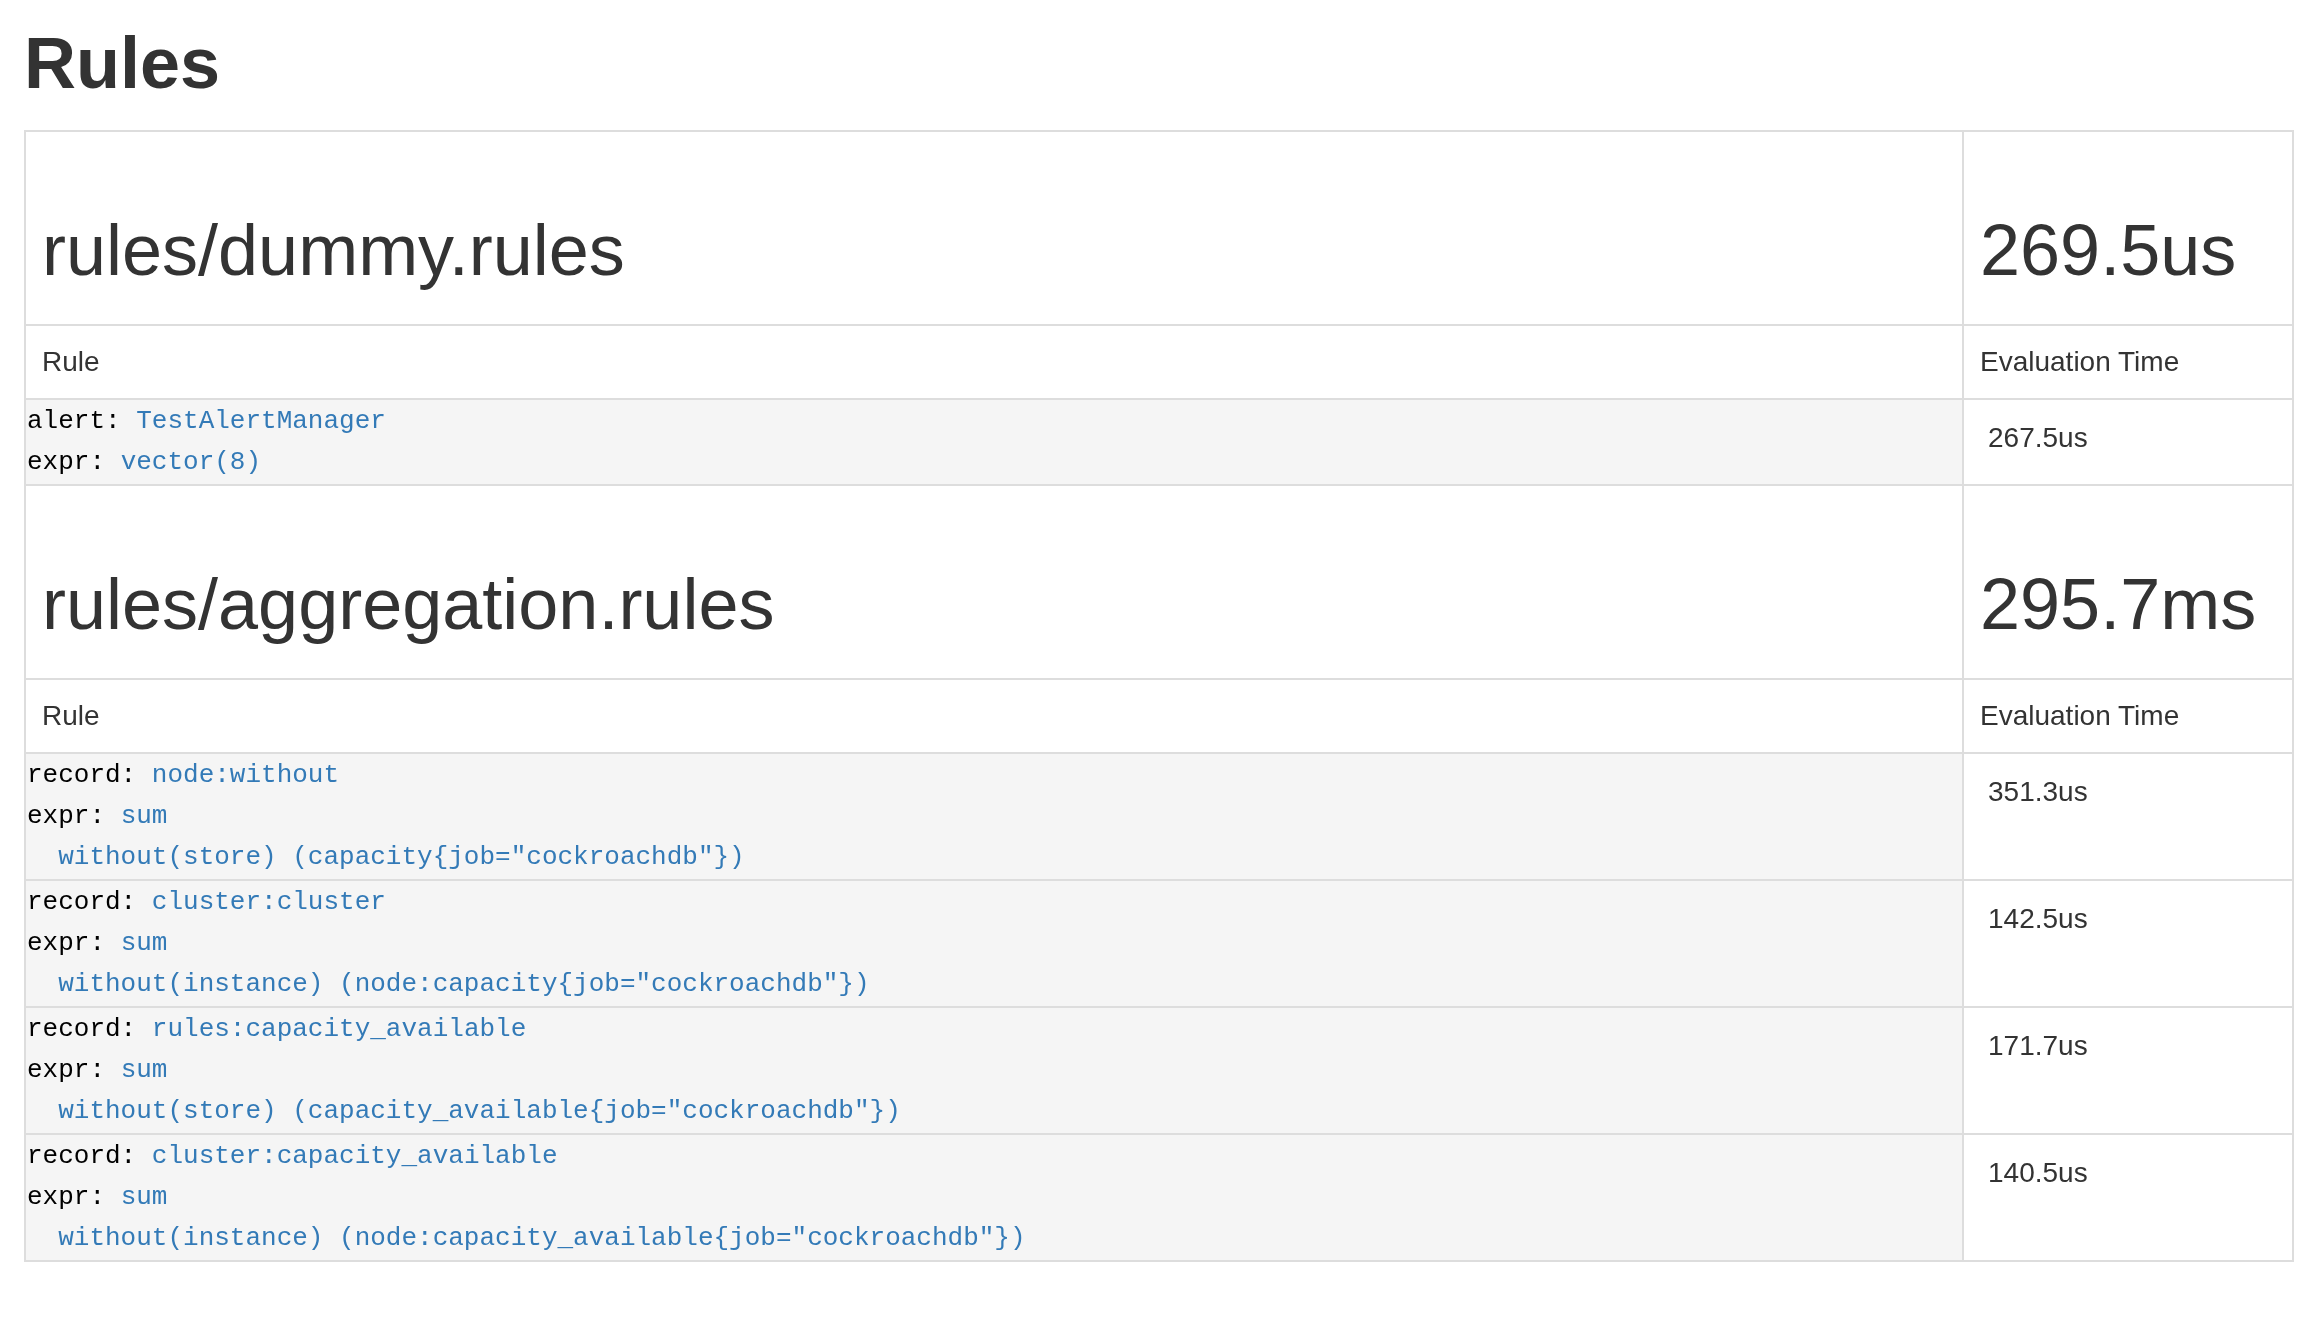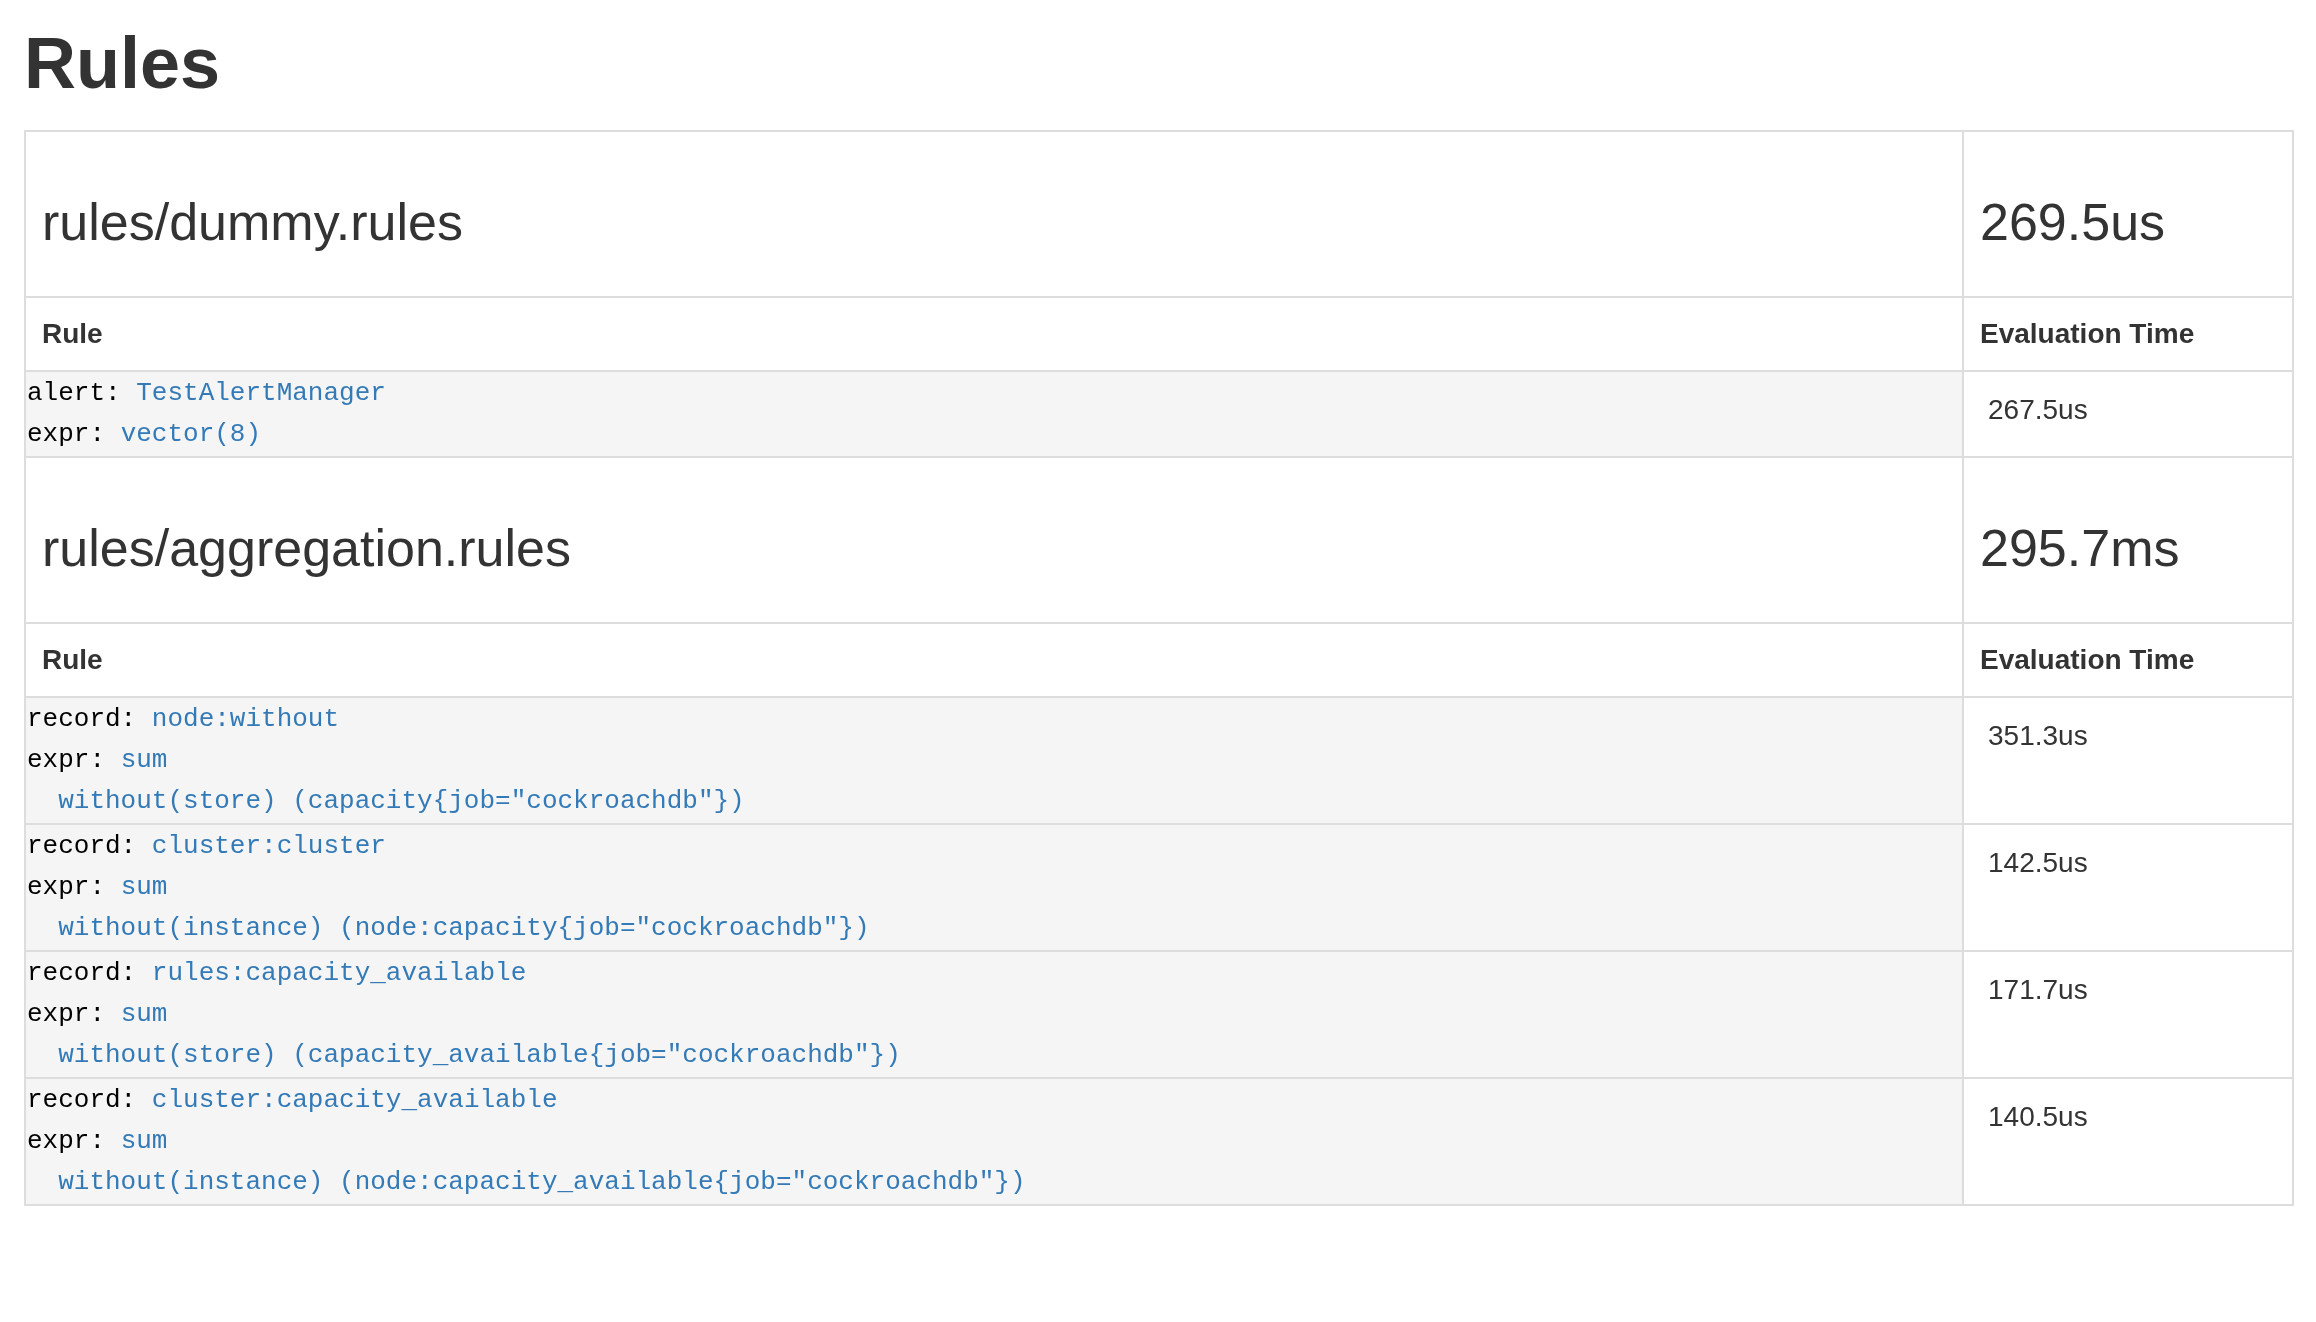--- a/index.html
+++ b/index.html
@@ -35,33 +35,33 @@
   .rules-table td, .rules-table th {
     border: 2px solid #dddddd;
     vertical-align: top;
     text-align: left;
   }
   td.group-name-cell, td.group-time-cell {
     background: #ffffff;
     padding: 14px 16px;
   }
   .group-heading {
-    font-size: 52px;
+    font-size: 72px;
     line-height: 80px;
     font-weight: 500;
-    margin: 36px 0 20px 0;
+    margin: 64px 0 20px 0;
     color: #333333;
     white-space: nowrap;
     overflow: hidden;
   }
   th.col-header {
     padding: 16px;
     font-size: 28px;
     line-height: 40px;
-    font-weight: bold;
+    font-weight: normal;
     color: #333333;
     background: #ffffff;
   }
   td.rule-cell {
     background: #f5f5f5;
     font-family: "Liberation Mono", "DejaVu Sans Mono", monospace;
     font-size: 26px;
     line-height: 41px;
   }
   td.time-cell {

